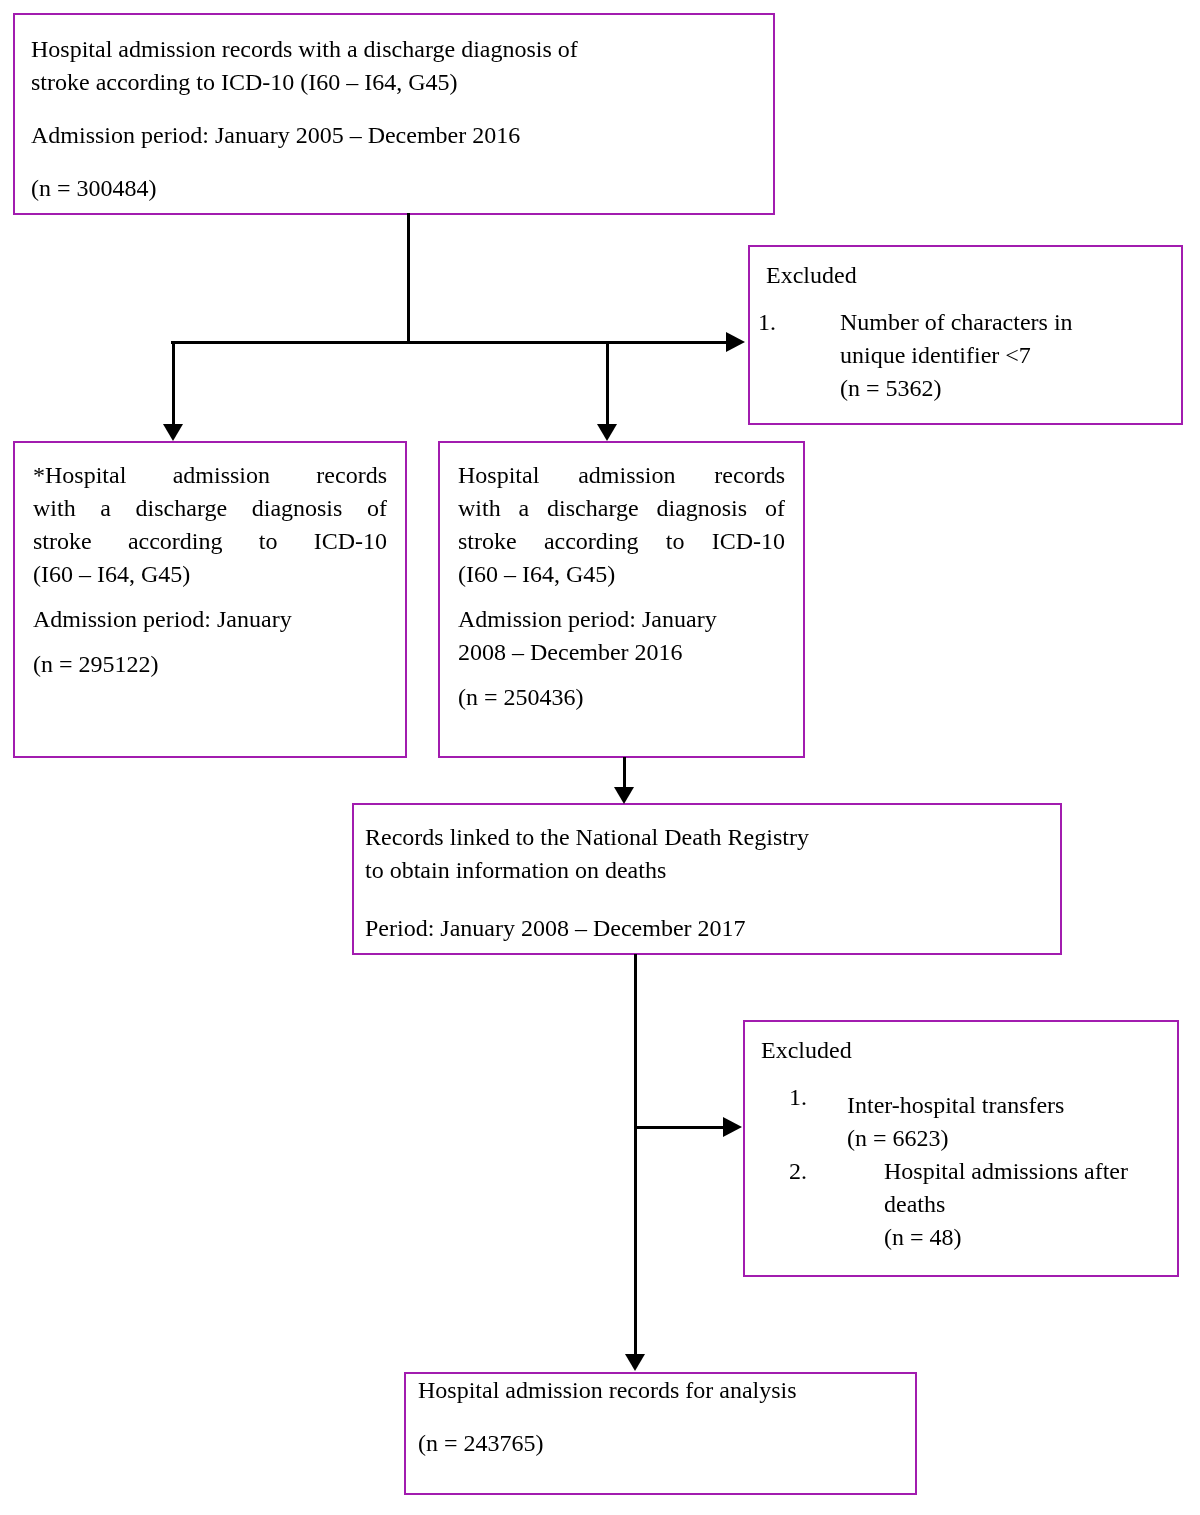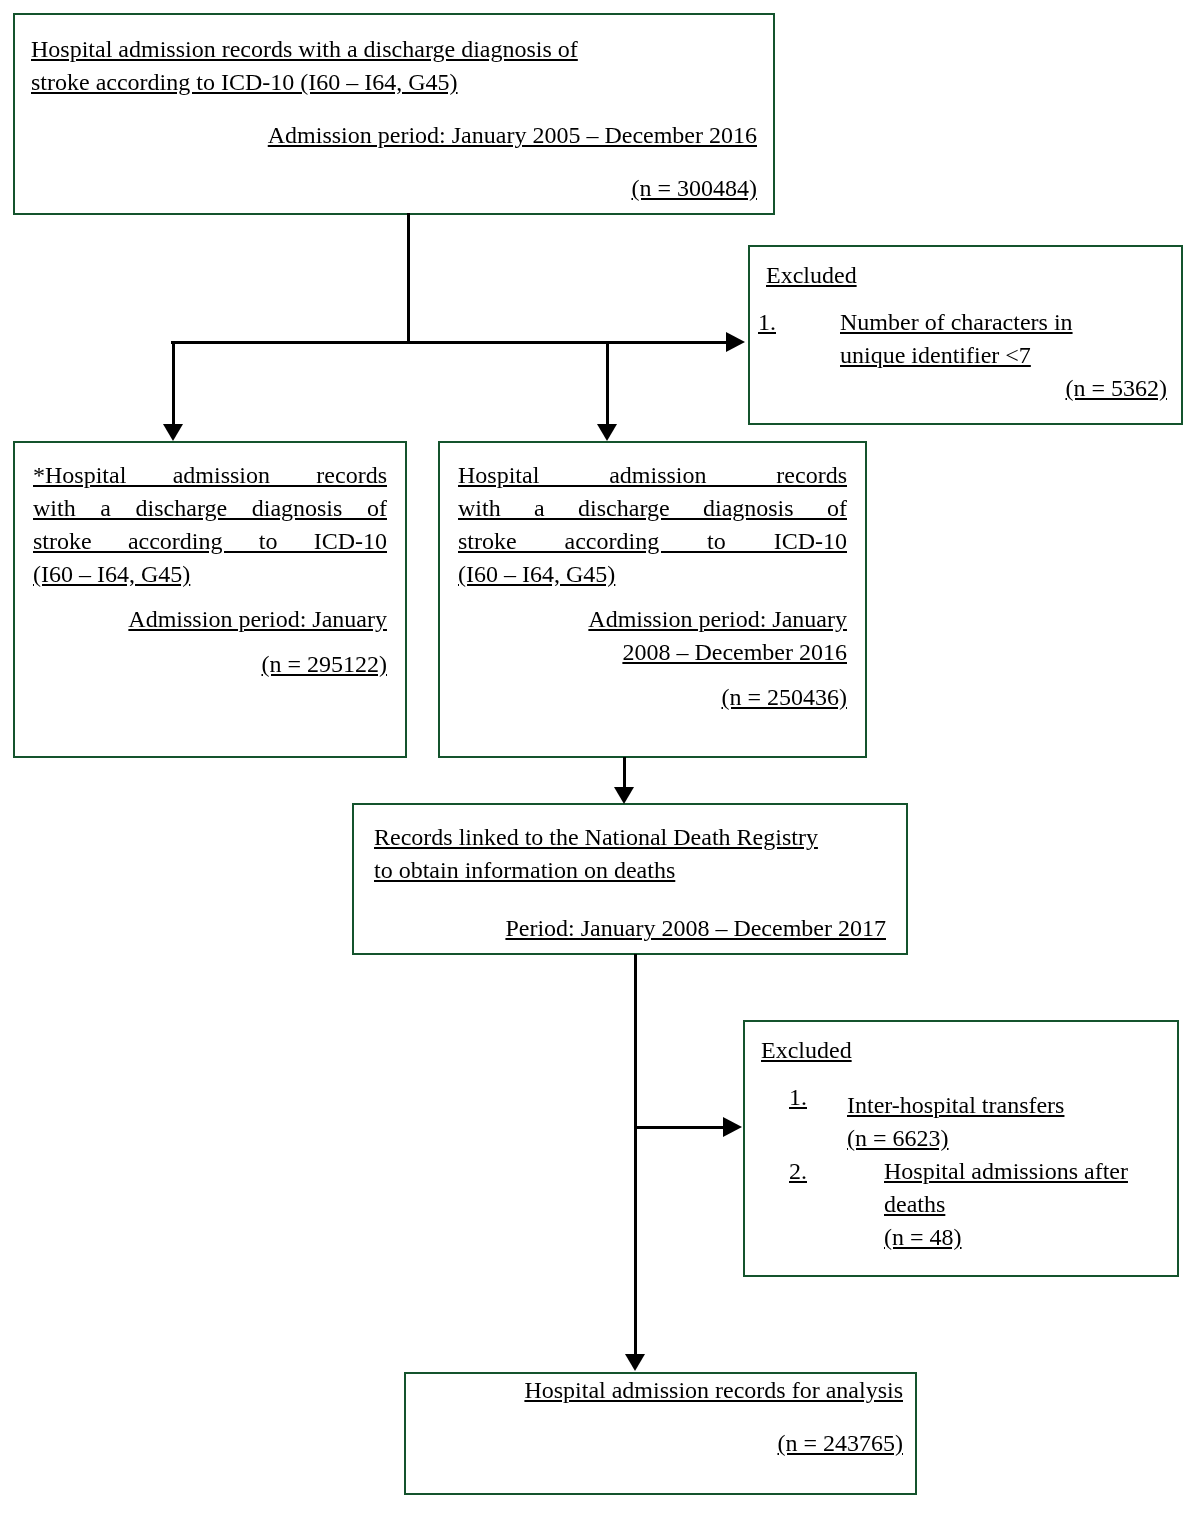--- a/index.html
+++ b/index.html
@@ -12,28 +12,27 @@
     width: 1200px;
     height: 1515px;
     background: #ffffff;
     font-family: "Liberation Serif", serif;
     color: #000000;
     overflow: hidden;
   }
   .box {
     position: absolute;
     box-sizing: border-box;
-    border: 2px solid #14532d;
+    border: 2px solid #a21caf;
     background: #ffffff;
     font-size: 24px;
     line-height: 33px;
-    text-decoration: underline;
   }
   .ln { display: block; }
-  .center { text-align: right; }
+  .center { text-align: left; }
   .just {
     text-align: justify;
     text-align-last: justify;
   }
   .item-row { display: flex; align-items: flex-start; }
   .num { flex: 0 0 auto; }
   .connector {
     position: absolute;
     background: #000000;
   }
@@ -83,31 +82,31 @@
 
   <div class="box" style="left:13px; top:441px; width:394px; height:317px; padding:16px 18px 14px 18px;">
     <span class="ln just">*Hospital admission records</span>
     <span class="ln just">with a discharge diagnosis of</span>
     <span class="ln just">stroke according to ICD-10</span>
     <span class="ln">(I60 – I64, G45)</span>
     <span class="ln center mt22">Admission period: January</span>
     <span class="ln center mt22">(n = 295122)</span>
   </div>
 
-  <div class="box" style="left:438px; top:441px; width:429px; height:317px; padding:16px 18px 8px 18px;">
+  <div class="box" style="left:438px; top:441px; width:367px; height:317px; padding:16px 18px 8px 18px;">
     <span class="ln just">Hospital admission records</span>
     <span class="ln just">with a discharge diagnosis of</span>
     <span class="ln just">stroke according to ICD-10</span>
     <span class="ln">(I60 – I64, G45)</span>
     <span class="ln center mt22">Admission period: January</span>
     <span class="ln center">2008 – December 2016</span>
     <span class="ln center mt22">(n = 250436)</span>
   </div>
 
-  <div class="box" style="left:352px; top:803px; width:556px; height:152px; padding:16px 20px 0 20px;">
+  <div class="box" style="left:352px; top:803px; width:710px; height:152px; padding:16px 20px 0 11px;">
     <span class="ln">Records linked to the National Death Registry</span>
     <span class="ln">to obtain information on deaths</span>
     <span class="ln center mt18">Period: January 2008 – December 2017</span>
   </div>
 
   <div class="box" style="left:743px; top:1020px; width:436px; height:257px; padding:12px 14px 0 16px;">
     <span class="ln">Excluded</span>
     <div class="item-row mt14" style="margin-left:28px;">
       <span class="num" style="width:58px;">1.</span>
       <div style="flex:1 1 auto;margin-top:8px;">

